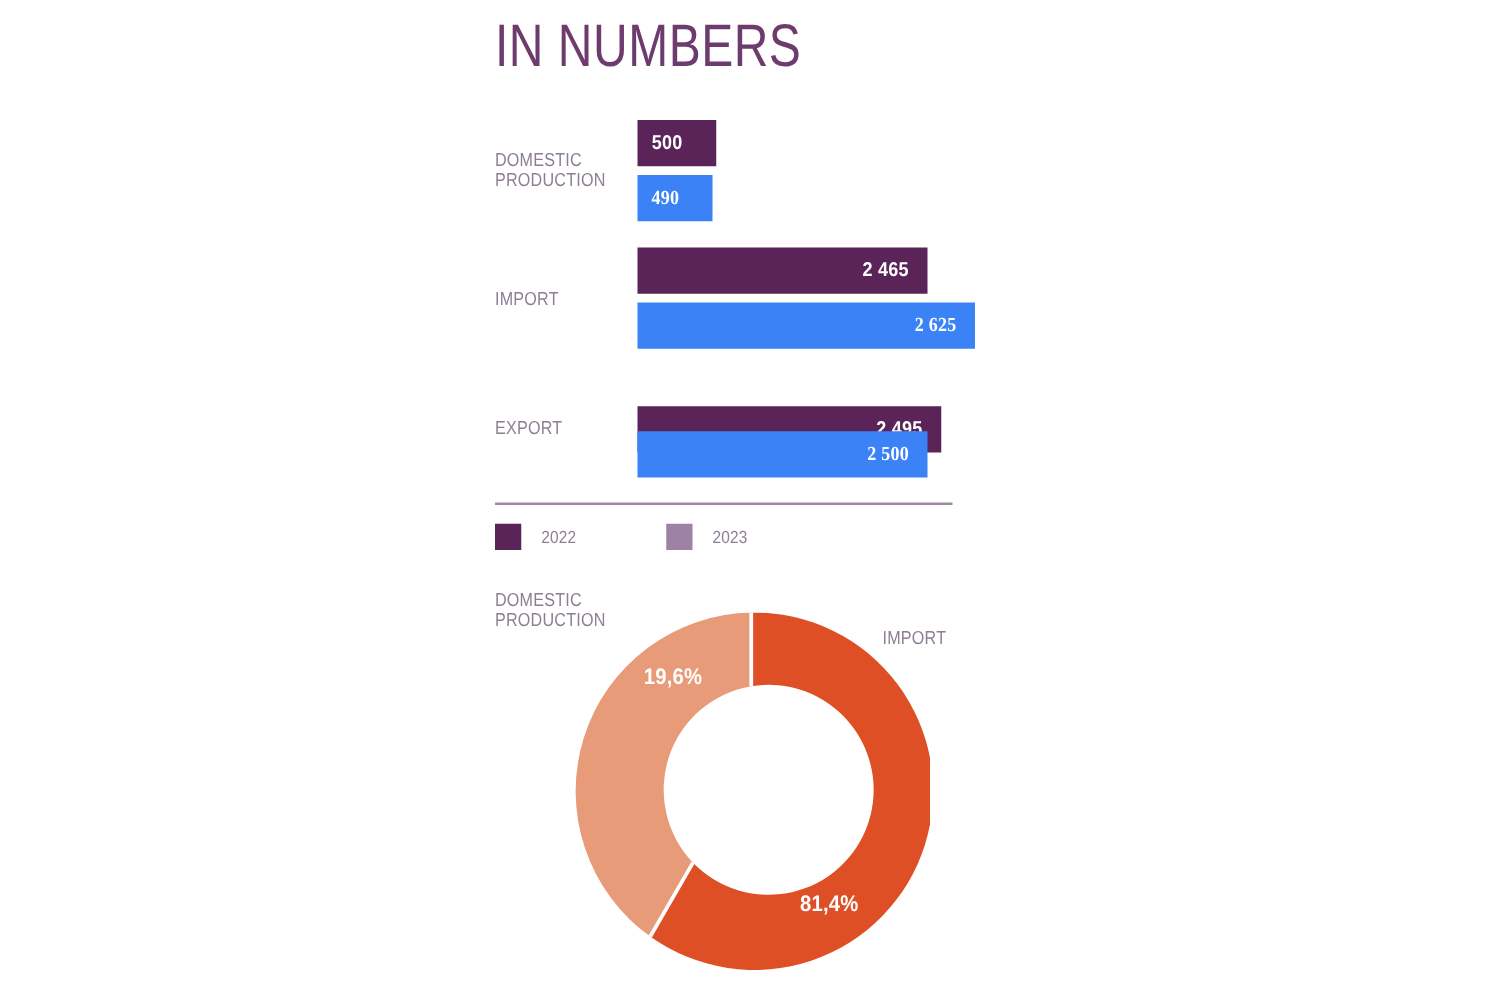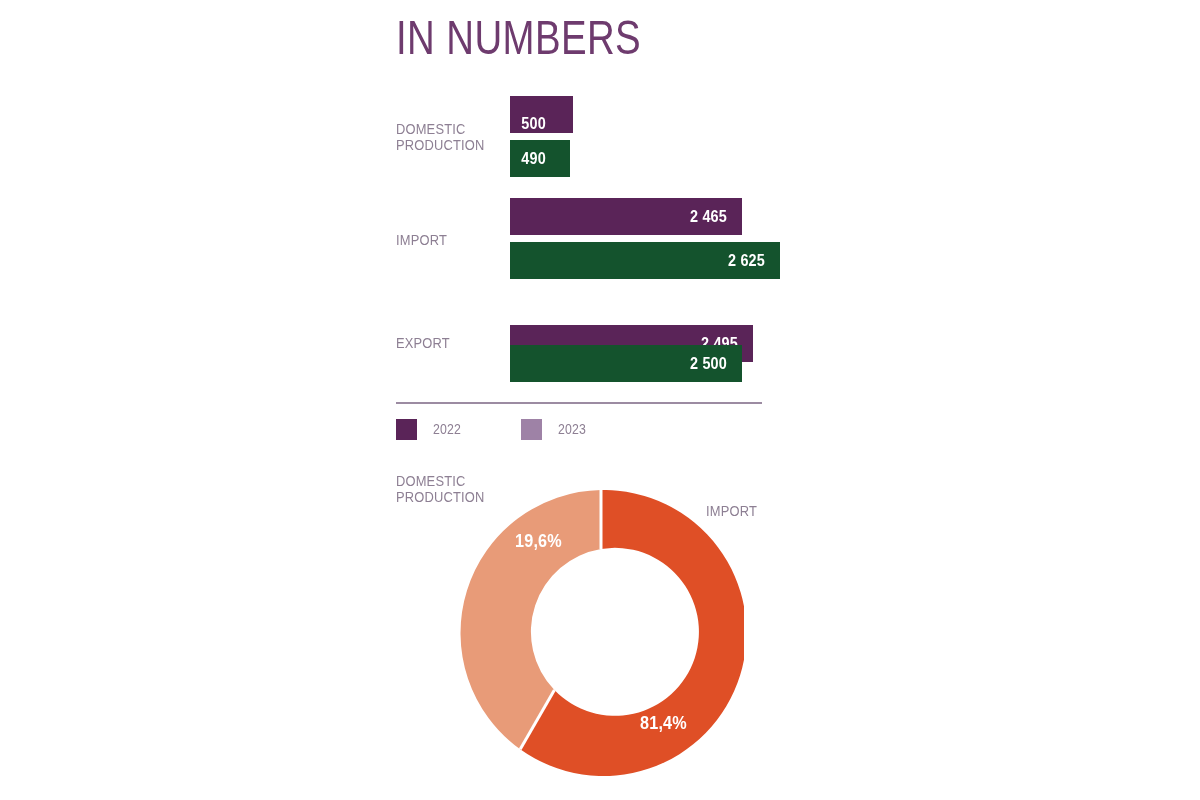--- a/index.html
+++ b/index.html
@@ -57,21 +57,21 @@
   .bar-row {
     position: absolute;
     left: 510px;
     height: 37px;
     display: flex;
     align-items: center;
     box-sizing: border-box;
     padding-left: 27px;
   }
   .bar-row.dark  { background: #5A2458; }
-  .bar-row.light { background: #14532d; }
+  .bar-row.light { background: #3b82f6; font-family: Liberation Serif, serif; }
   .bar-row.inside-left  { justify-content: flex-start; padding-left: 10px; }
   .bar-row.inside-right { justify-content: flex-end;   padding-right: 13px; }
   .bar-value {
     color: #ffffff;
     font-size: 16px;
     font-weight: bold;
     letter-spacing: 0.2px;
     transform: scaleX(0.9);
     white-space: nowrap;
   }
@@ -85,20 +85,21 @@
     height: 1.5px;
     background: #9C8BA2;
   }
   #bar-legend {
     position: absolute;
     left: 396px;
     top: 418px;
     height: 22px;
     display: flex;
     align-items: center;
+    gap: 12px;
   }
   .legend-item { display: flex; align-items: center; }
   .legend-item + .legend-item { margin-left: 56px; }
   .legend-swatch { width: 21px; height: 21px; display: block; }
   .legend-swatch.dark  { background: #5A2458; }
   .legend-swatch.light { background: #9E82A6; }
   .legend-label {
     margin-left: 16px;
     color: #8D7F93;
     font-size: 14px;
@@ -147,21 +148,21 @@
 </head>
 <body>
 
 <div id="infographic-title">IN NUMBERS</div>
 
 <div id="bar-chart">
 
   <div class="bar-group" style="top:96px;">
     <div class="bar-group-label" style="top:25px;">DOMESTIC
 PRODUCTION</div>
-    <div class="bar-row dark inside-left" style="top:0px; width:63px;align-items:flex-end;">
+    <div class="bar-row dark inside-left" style="top:0px; width:63px;">
       <span class="bar-value">500</span>
     </div>
     <div class="bar-row light inside-left" style="top:44px; width:60px;">
       <span class="bar-value">490</span>
     </div>
   </div>
 
   <div class="bar-group" style="top:198px;">
     <div class="bar-group-label" style="top:34px;">IMPORT</div>
     <div class="bar-row dark inside-right" style="top:0px; width:232px;">

